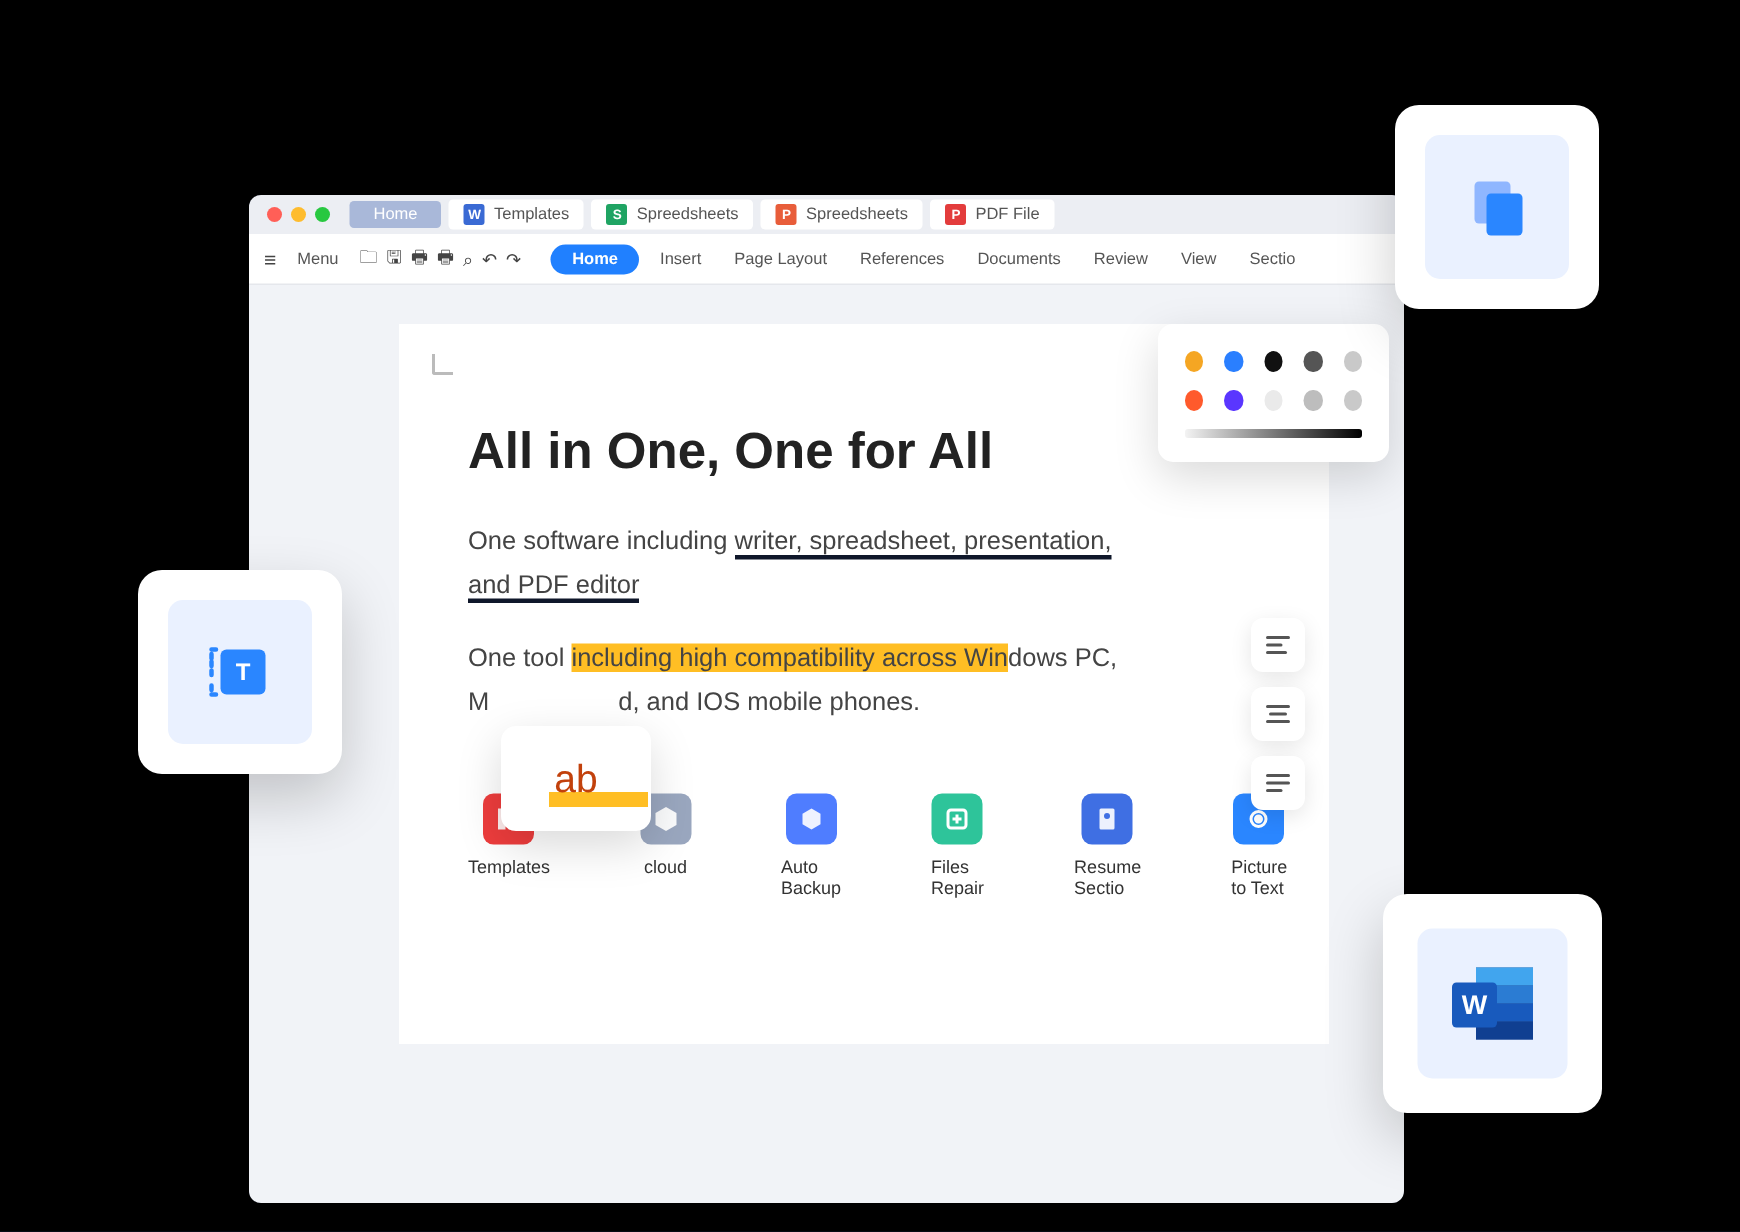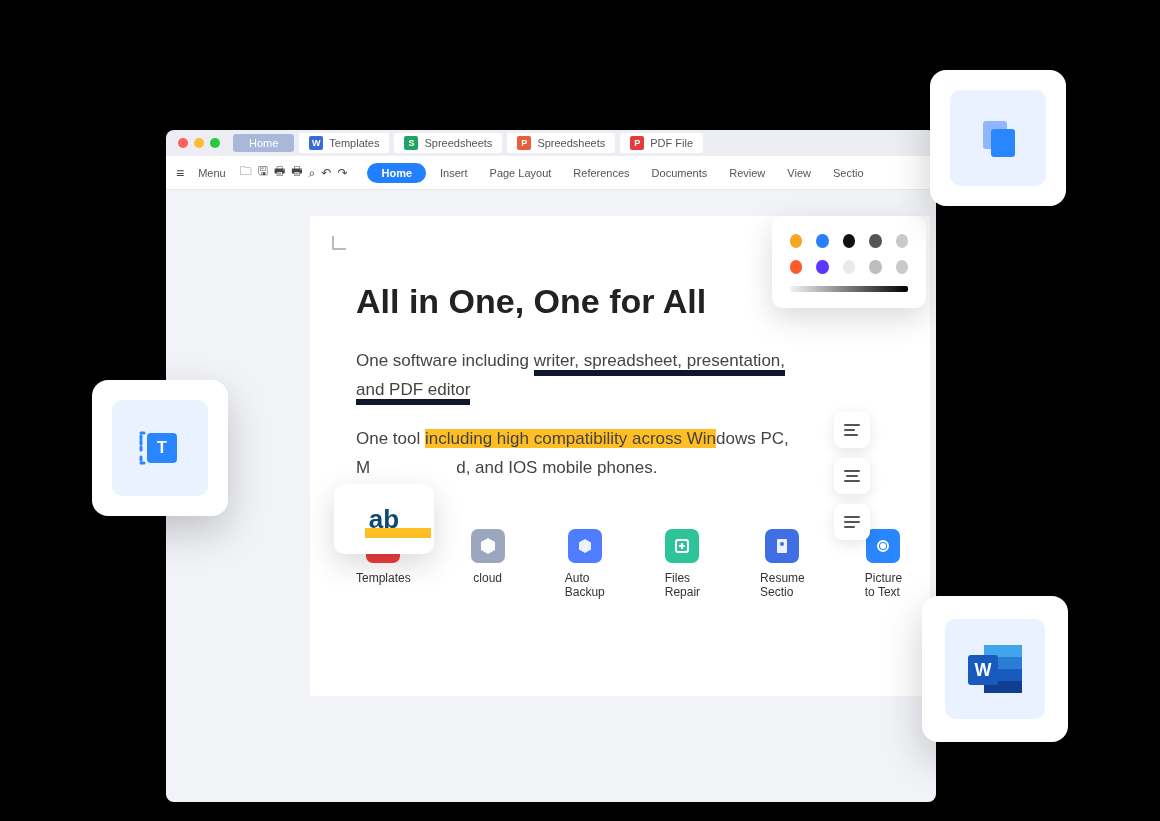--- a/index.html
+++ b/index.html
@@ -77,35 +77,34 @@
       height: calc(100% - 60px);
       padding: 26px 0 0 100px;
       position: relative;
     }
     .page {
       background:#fff;
       width: 620px;
       height: 480px;
       padding: 48px 40px 20px 46px;
       position: relative;
-      margin-left: 44px;
     }
     .cornermark {
       position:absolute; left:22px; top:20px;
       width:14px; height:14px;
       border-left:2px solid #bbb; border-bottom:2px solid #bbb;
       border-radius:0 0 0 2px;
     }
     .title {
       font-size:34px; font-weight:800; color:#222; margin-top:18px;
     }
     .body {
       font-size:17px; color:#444; line-height:1.7; margin-top:26px;
     }
-    .u { border-bottom:6px solid #0f172a; }
+    .u { border-bottom:3px solid #0f172a; }
     .hl { background:#ffbe24; }
 
     .features {
       display:flex; gap:60px; margin-top:46px;
     }
     .feat { display:flex; flex-direction:column; align-items:center; gap:8px; font-size:12px; color:#333; }
     .ficon { width:34px; height:34px; border-radius:7px; display:flex; align-items:center; justify-content:center; color:#fff; }
     .ficon.red { background:#ee3d3d; } .ficon.grey { background:#9aa7bf; }
     .ficon.blue { background:#4f7dff; } .ficon.teal { background:#2ec49a; }
     .ficon.blue2 { background:#3f6fe3; } .ficon.blue3 { background:#2a86ff; }
@@ -129,21 +128,21 @@
       box-shadow:0 4px 14px rgba(0,0,0,.1);
     }
 
     .ab-card {
       position:absolute; top:484px; left:334px;
       width:100px; height:70px; background:#fff; border-radius:10px;
       display:flex; align-items:center; justify-content:center;
       box-shadow:0 10px 30px rgba(0,0,0,.15);
     }
     .ab-inner { position:relative; }
-    .ab-text { font-weight:700; font-size:26px; color:#0c4a6e; position:relative; z-index:2; }
+    .ab-text { font-weight:400; font-size:26px; color:#c2410c; position:relative; z-index:2; }
     .ab-under { position:absolute; bottom:-3px; left:-4px; width:66px; height:10px; background:#ffbe24; z-index:1; }
 
     .side-card {
       position:absolute; background:#fff; border-radius:16px; padding:20px;
       box-shadow:0 16px 40px rgba(0,0,0,.2);
       display:flex; align-items:center; justify-content:center;
     }
     .side-card .inner {
       width:96px; height:96px; background:#eaf1ff; border-radius:10px;
       display:flex; align-items:center; justify-content:center;

